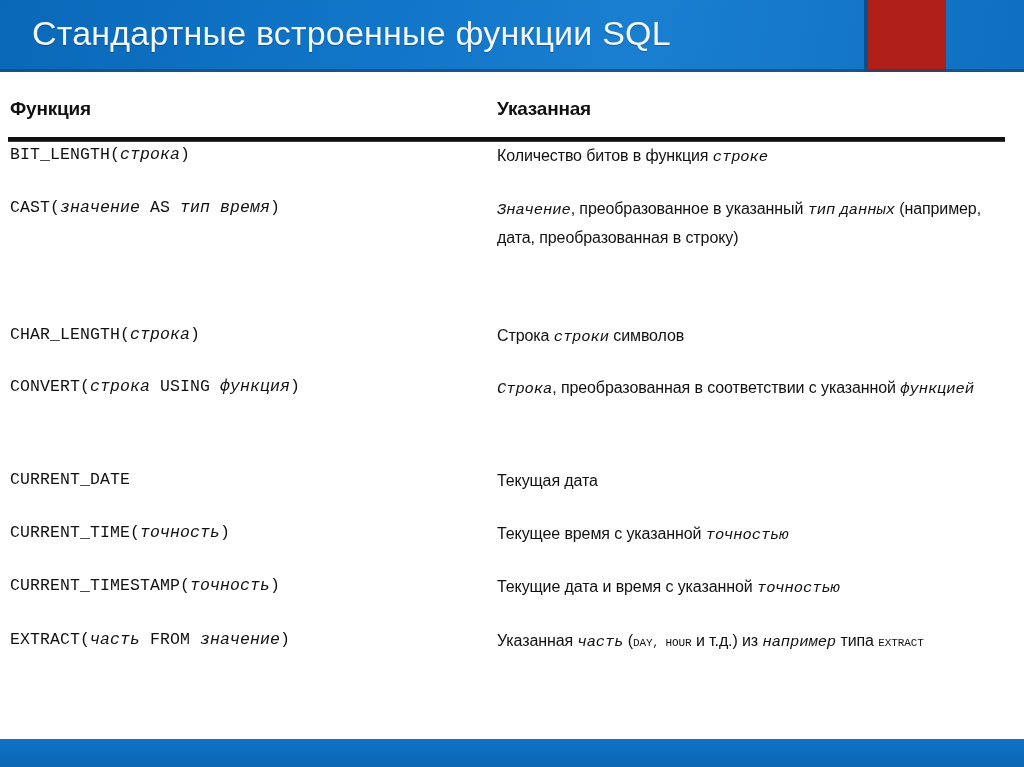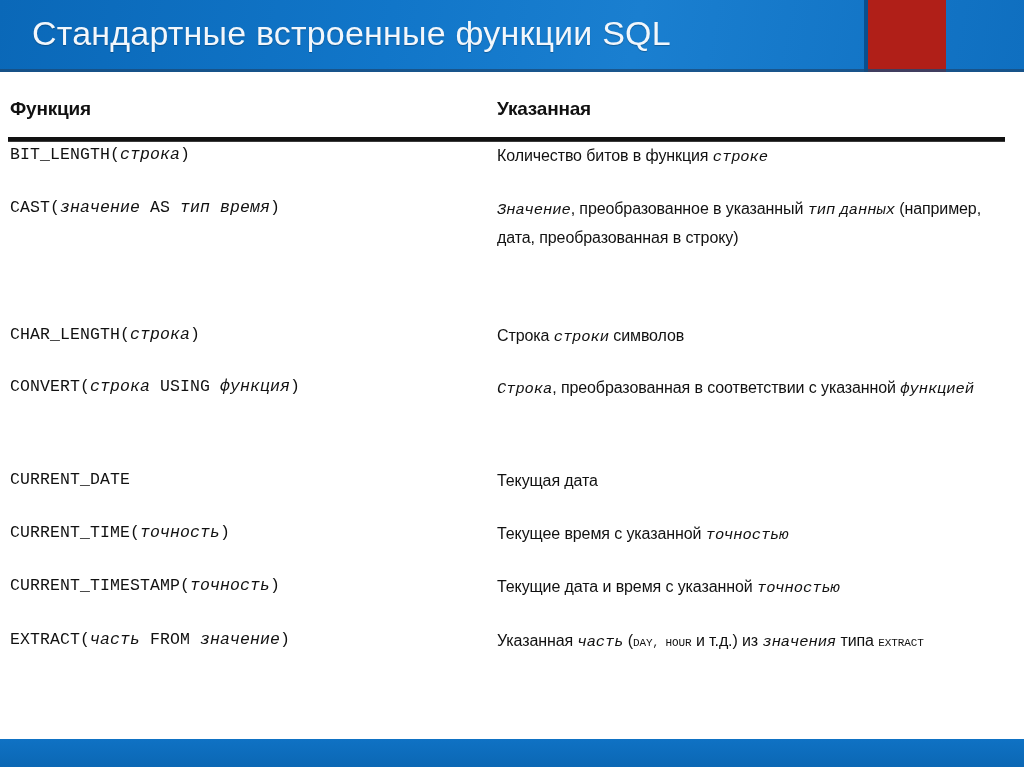--- a/index.html
+++ b/index.html
@@ -226,21 +226,21 @@
         <div class="cell-ret"><span>Текущее время с указанной </span><span class="em">точностью</span></div>
       </div>
 
       <div class="row" style="top:431px">
         <div class="cell-fn"><span class="kw">CURRENT_TIMESTAMP(</span><span class="arg">точность</span><span class="kw">)</span></div>
         <div class="cell-ret"><span>Текущие дата и время с указанной </span><span class="em">точностью</span></div>
       </div>
 
       <div class="row" style="top:485px">
         <div class="cell-fn"><span class="kw">EXTRACT(</span><span class="arg">часть</span><span class="kw"> FROM </span><span class="arg">значение</span><span class="kw">)</span></div>
-        <div class="cell-ret"><span>Указанная </span><span class="em">часть</span><span> (</span><span class="mono">DAY, HOUR</span><span> и т.д.) из </span><span class="em">значения</span><span> типа </span><span class="mono">EXTRACT</span></div>
+        <div class="cell-ret"><span>Указанная </span><span class="em">часть</span><span> (</span><span class="mono">DAY, HOUR</span><span> и т.д.) из </span><span class="em">например</span><span> типа </span><span class="mono">EXTRACT</span></div>
       </div>
 
     </div>
   </div>
 
   <div class="footer-band"></div>
 
 </div>
 
 </body></html>

